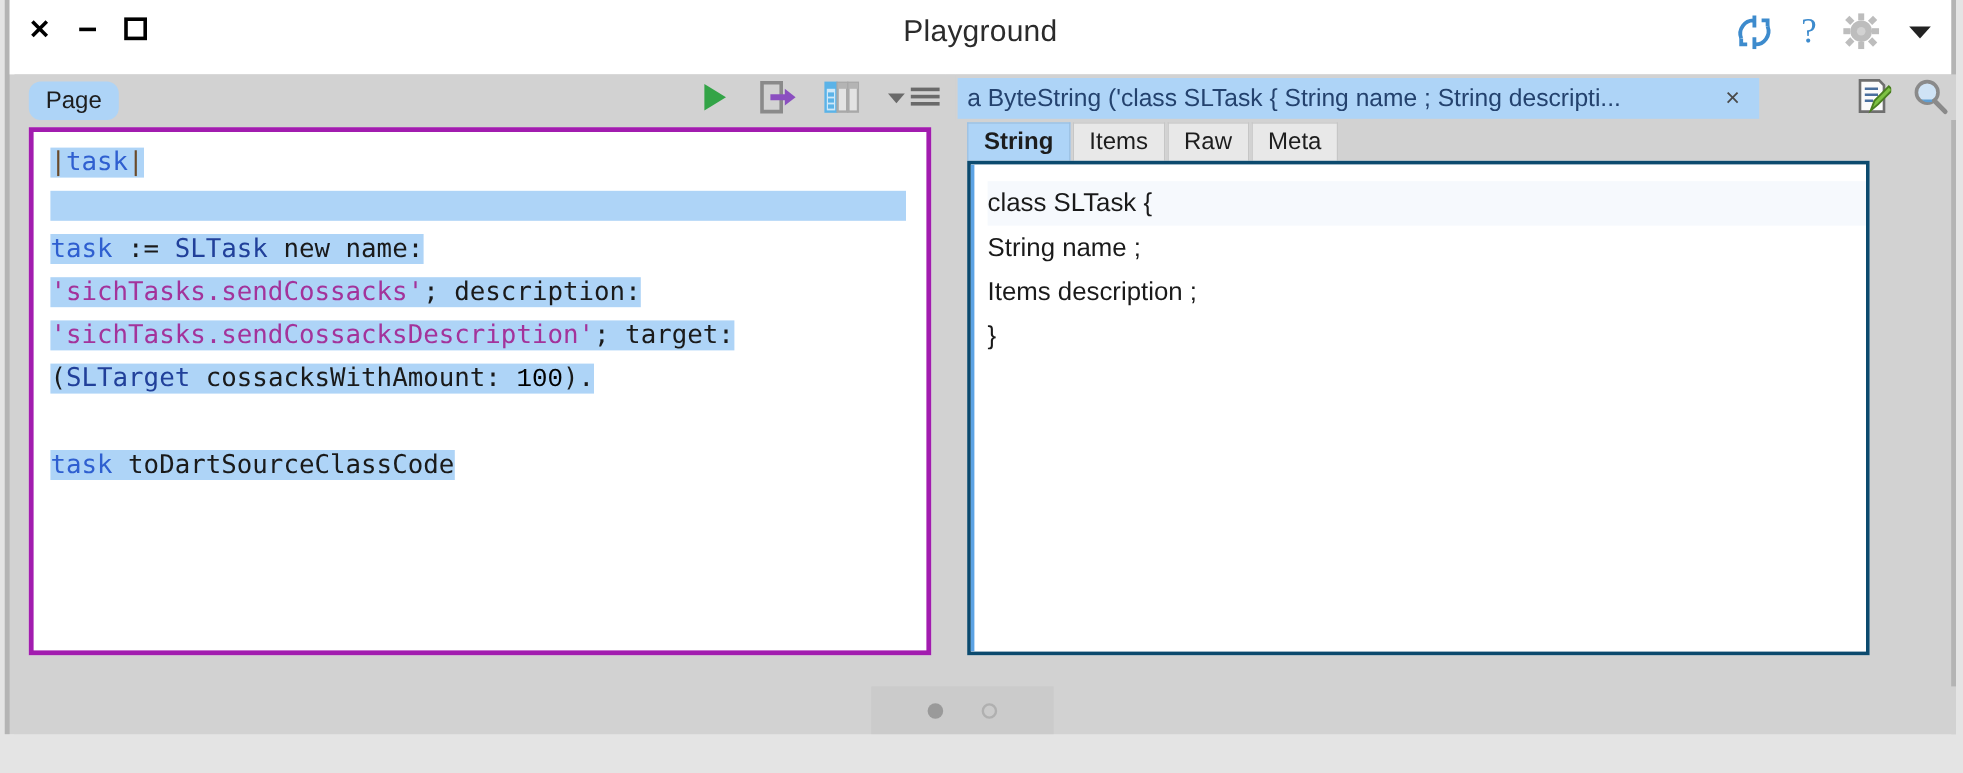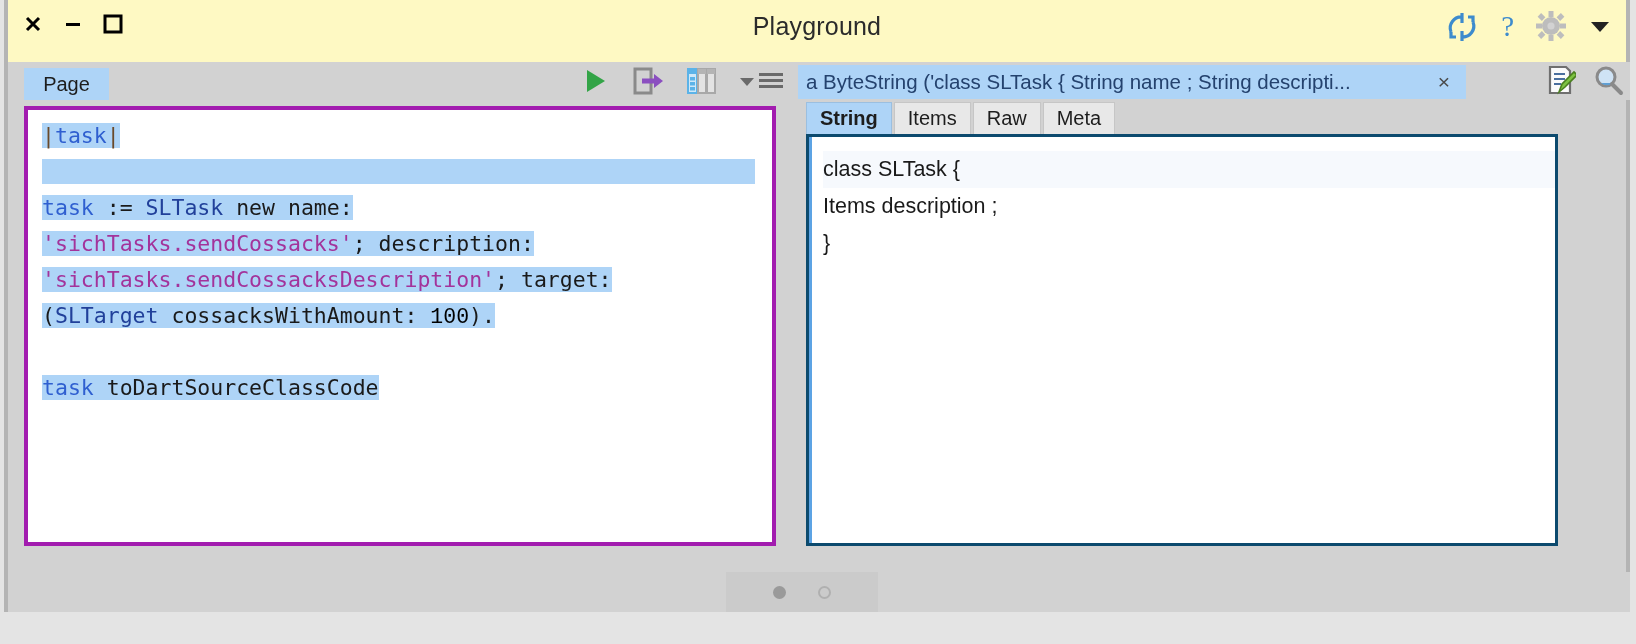--- a/index.html
+++ b/index.html
@@ -24,21 +24,21 @@
     background: #d2d2d2;
     box-sizing: border-box;
     border-left: 4px solid #b4b4b4;
     border-right: 4px solid #b4b4b4;
   }
 
   
   #titlebar {
     position: relative;
     height: 62px;
-    background: #fef9c3;
+    background: #ffffff;
   }
   #win-controls {
     position: absolute;
     left: 14px;
     top: 13px;
     display: flex;
     align-items: center;
     gap: 18px;
   }
   .winbtn {
@@ -115,28 +115,29 @@
   
   #left-toolbar {
     position: relative;
     height: 38px;
     background: #d2d2d2;
   }
   #page-tab {
     position: absolute;
     left: 12px;
     top: 6px;
-    width: 85px;
+    width: 75px;
     height: 32px;
     background: #aed4f7;
     display: flex;
     align-items: center;
     justify-content: center;
     font-size: 20px;
     color: #1d1d1d;
+    border-radius: 10px;
   }
   #left-tools {
     position: absolute;
     right: 4px;
     top: 3px;
     display: flex;
     align-items: center;
     gap: 22px;
   }
   .tbtn { display: flex; align-items: center; justify-content: center; height: 32px; }
@@ -449,20 +450,21 @@
           </div>
           <div class="subtab">
             <span>Meta</span>
           </div>
         </div>
 
       <div id="viewer">
         <div id="viewer-gutter"></div>
         <div id="viewer-text">
             <div class="firstline">class SLTask {</div>
+            <div>String name ;</div>
             <div>Items description ;</div>
             <div>}</div>
           </div>
       </div>
     </div>
   </div>
 
   <div id="bottombar">
     <div id="dotgroup">
         <div class="dot filled"></div>

